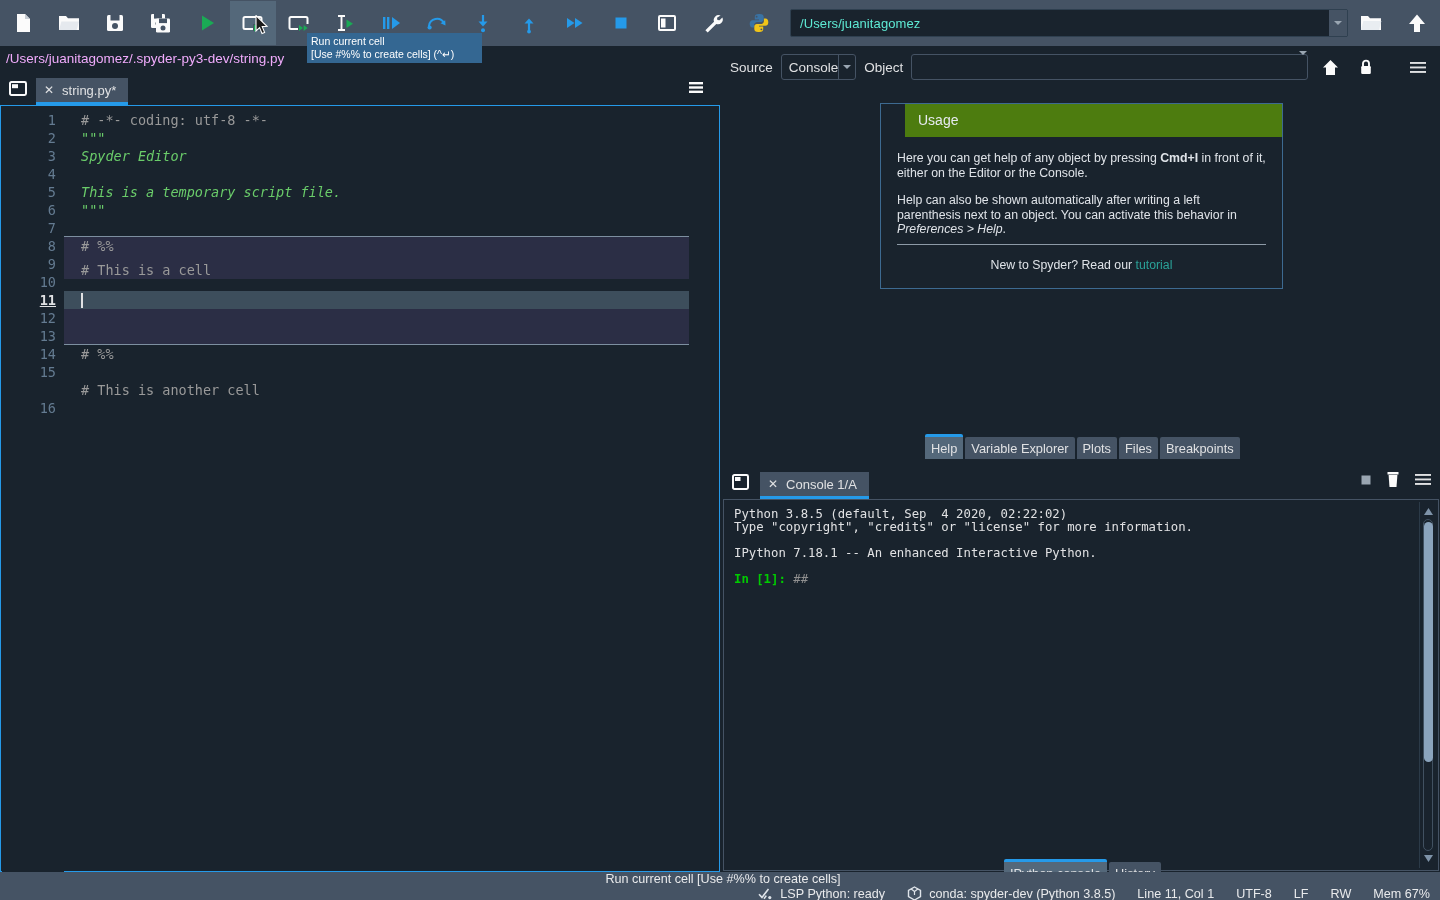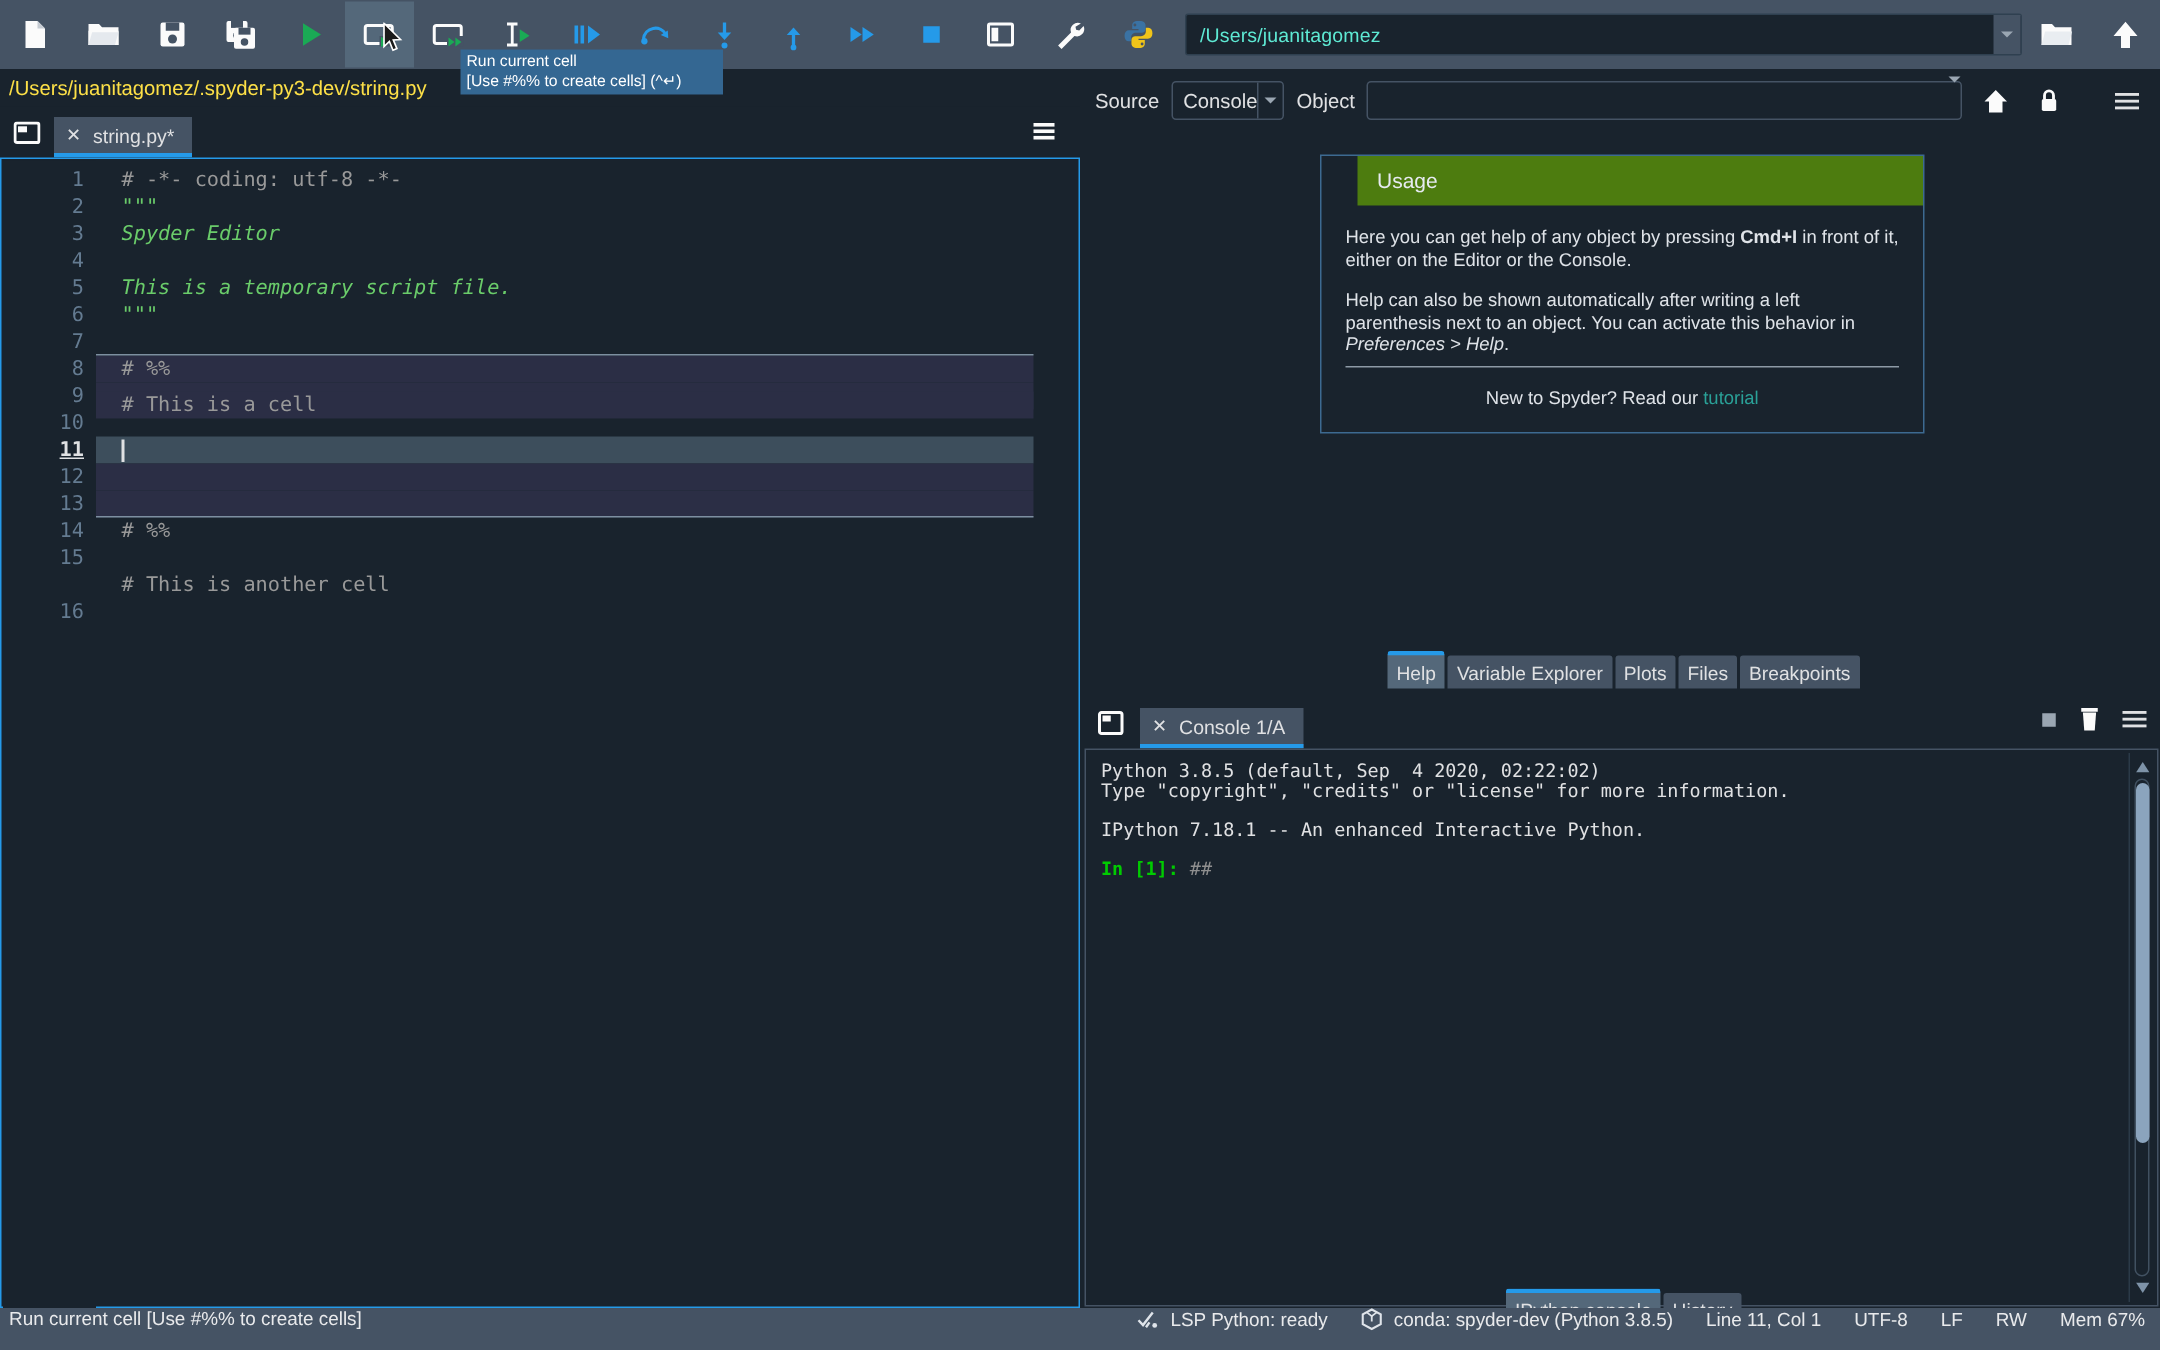--- a/index.html
+++ b/index.html
@@ -41,21 +41,21 @@
     background: #455364;
   }
   .caret-dn {
     width: 0; height: 0; border-left: 4px solid transparent;
     border-right: 4px solid transparent; border-top: 4px solid #9aa6b2;
   }
 
   
   .filepath-strip {
     position: absolute; left: 0; top: 46px; width: 720px; height: 25px;
-    background: #19232d; color: #fde047; font-size: 13.5px;
+    background: #19232d; color: #f0abfc; font-size: 13.5px;
     display: flex; align-items: center; padding-left: 6px;
     border-bottom: 1px solid #19232d;
   }
 
   
   .tooltip {
     position: absolute; left: 307px; top: 33px; width: 175px; height: 30px;
     background: #346792; color: #ffffff;
     font-size: 10.5px; line-height: 13px; padding: 2px 4px 0 4px;
     z-index: 60; white-space: nowrap;
@@ -203,21 +203,21 @@
     border: 1px solid #415161; border-radius: 5px;
   }
   .cscroll .thumb {
     position: absolute; left: 4px; width: 9px; top: 20px; height: 240px;
     background: #8ba4bd; border-radius: 5px;
   }
 
   
   .statusbar {
     position: absolute; left: 0; top: 872px; width: 1440px; height: 28px;
-    background: #455364; display: flex; align-items: flex-start;
+    background: #455364; display: flex; align-items: center; flex-direction: column;
   }
   .status-left { color: #e9eaec; font-size: 12.6px; padding-left: 6px; }
   .status-right { margin-left: auto; display: flex; align-items: center; gap: 22px; padding-right: 10px; }
   .status-item { color: #e9eaec; font-size: 12.6px; display: flex; align-items: center; gap: 7px; }
 </style>
 </head>
 <body>
 
 <div id="app">
 

